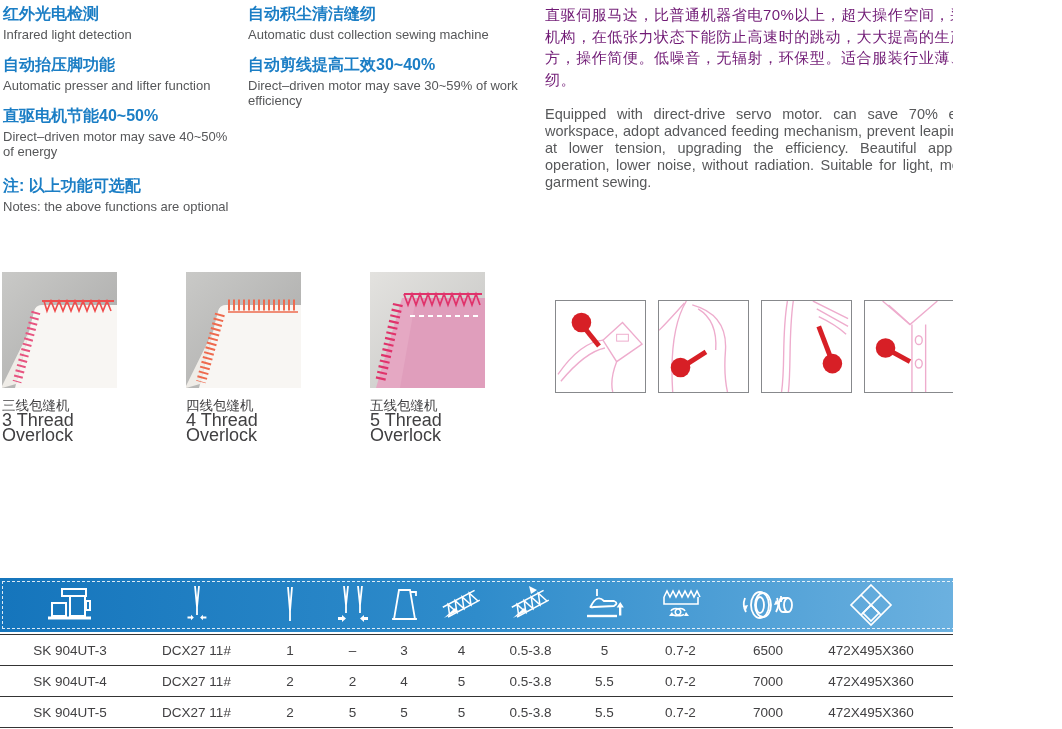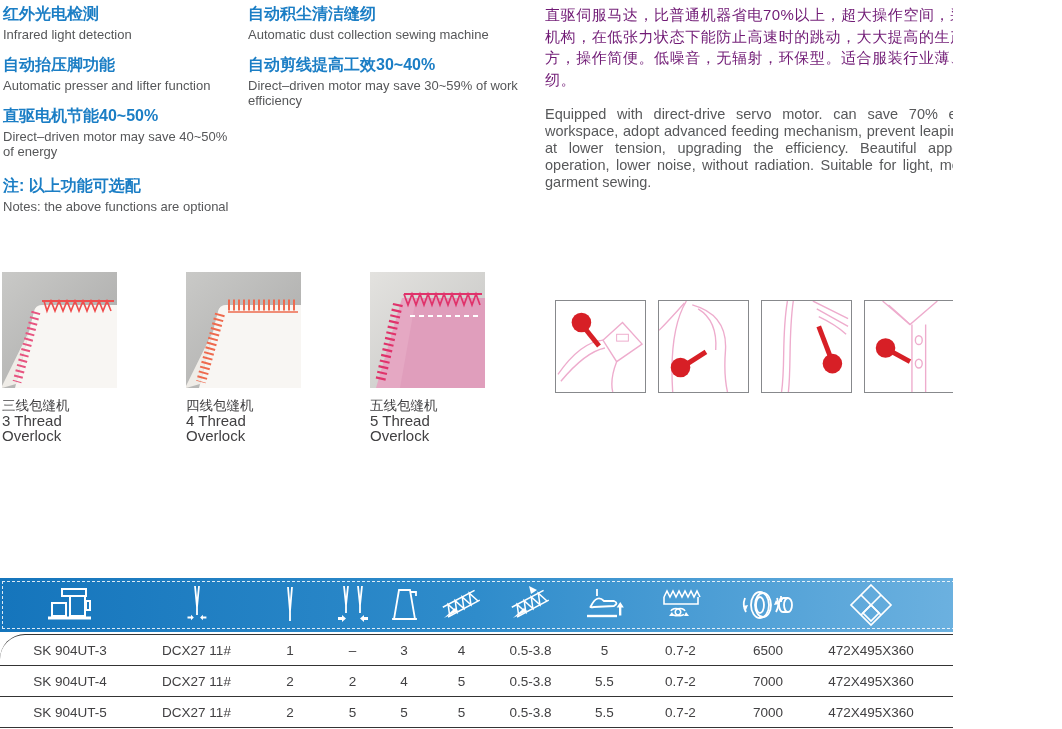--- a/index.html
+++ b/index.html
@@ -16,35 +16,35 @@
   .f-zh{margin:0 0 3px 0;font-size:16px;font-weight:bold;color:#1b7ec5;line-height:20px;}
   .f-en{margin:0;font-size:13px;color:#565759;line-height:15px;}
   .f-note{margin-top:17px;}
   .desc-zh{margin:0 0 16px 0;font-size:15px;line-height:21.5px;text-align:justify;color:#701a75;letter-spacing:0.5px;}
   .desc-en{margin:0;font-size:14.5px;line-height:17px;text-align:justify;color:#57585a;}
   
   .sample{position:absolute;top:272px;width:115px;}
   .sample svg{display:block;width:115px;height:116px;}
   .s1{left:2px;} .s2{left:186px;} .s3{left:370px;}
   .sample-zh{margin:10px 0 0 0;font-size:13.5px;color:#414042;line-height:15px;}
-  .sample-en{margin:0;font-size:15px;color:#414042;line-height:15px;}
+  .sample-en{margin:0;font-size:18px;color:#414042;line-height:15px;}
   
   .app{position:absolute;top:300px;width:91px;height:93px;border:1px solid #87898c;background:#fff;box-sizing:border-box;}
   .app svg{display:block;width:100%;height:100%;}
   .a1{left:555px;} .a2{left:658px;} .a3{left:761px;} .a4{left:864px;} .a5{left:967px;}
   
   .spec-head{
     position:absolute;left:0;top:578px;width:1062px;height:54px;
     background:linear-gradient(90deg,#1575bc 0%,#2f8ccb 45%,#79b9e4 100%);
   }
   .spec-head-dash{position:absolute;left:2px;right:2px;top:3px;bottom:3px;border:1px dashed rgba(255,255,255,0.85);}
   .grid12{display:grid;grid-template-columns:140px 113px 74px 51px 52px 63px 75px 73px 79px 96px 110px 136px;}
   .spec-icons{position:absolute;inset:0;align-items:center;justify-items:center;}
   .spec-icons svg{display:block;}
-  .spec-rows{position:absolute;left:0;top:634px;width:1062px;border-top:1.5px solid #343434;border-radius:25px;}
+  .spec-rows{position:absolute;left:0;top:634px;width:1062px;border-top:1.5px solid #343434;}
   .tr{height:30px;border-bottom:1.5px solid #343434;align-items:center;justify-items:center;}
   .td{font-size:13.5px;color:#414042;white-space:nowrap;}
 </style>
 </head>
 <body>
 
 <div class="page">
 
   <div class="col col-left">
     <div class="f-block">

